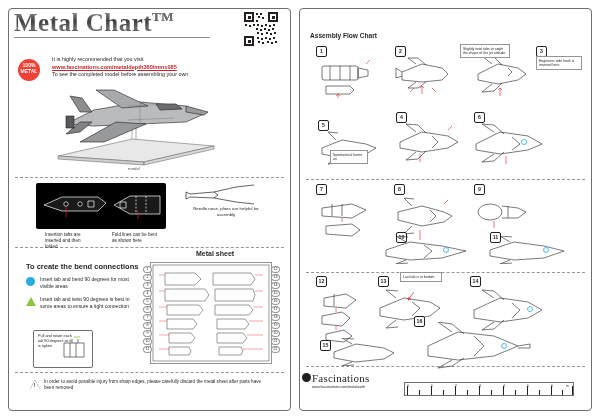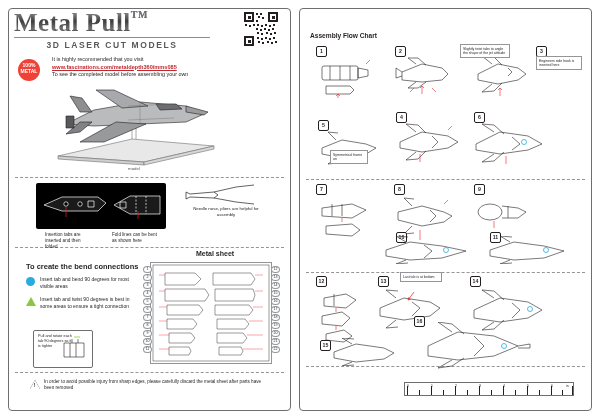--- a/index.html
+++ b/index.html
@@ -54,21 +54,21 @@
     font-weight: bold;
     color: #4a4a4a;
     line-height: 1;
     background: linear-gradient(180deg,#9a9a9a 0%,#3f3f3f 45%,#6f6f6f 75%,#2a2a2a 100%);
     -webkit-background-clip: text;
     background-clip: text;
     color: transparent;
     white-space: nowrap;
   }
   .brand-tm {
-    font-size: 10px;
+    font-size: 13px;
     vertical-align: top;
     color: #6d6e71;
   }
   .brand-rule {
     margin-top: 2px;
     border-top: 1px solid #8c8c8c;
     width: 196px;
   }
   .brand-sub {
     margin-top: 2px;
@@ -382,23 +382,22 @@
 
 <div class="sheet">
 
   <div class="panel" id="left-panel">
     <div class="divider" style="top:168px;"></div>
     <div class="divider" style="top:238px;"></div>
     <div class="divider" style="top:363px;"></div>
   </div>
 
   <div class="brand">
-    <div class="brand-title"><span>Metal Pull</span><span class="brand-tm">TM</span></div>
+    <div class="brand-title"><span>Metal Chart</span><span class="brand-tm">TM</span></div>
     <div class="brand-rule"></div>
-    <div class="brand-sub">3D LASER CUT MODELS</div>
   </div>
 
   <div class="qr">
     <i style="left:0;top:0;width:10px;height:10px;"></i>
     <i style="left:2px;top:2px;width:6px;height:6px;background:#fff;"></i>
     <i style="left:3.5px;top:3.5px;width:3px;height:3px;"></i>
     <i style="left:24px;top:0;width:10px;height:10px;"></i>
     <i style="left:26px;top:2px;width:6px;height:6px;background:#fff;"></i>
     <i style="left:27.5px;top:3.5px;width:3px;height:3px;"></i>
     <i style="left:0;top:24px;width:10px;height:10px;"></i>
@@ -813,20 +812,25 @@
       <path d="M34 10 L20 0 L34 2 L46 12"></path>
       <path d="M34 38 L20 46 L34 44 L46 36"></path>
       <path d="M56 14 L66 24 L56 34"></path>
       <path d="M100 24 L112 22 L112 26 L100 26"></path>
     </g>
     <g stroke="#29abe2" stroke-width="0.8" fill="none">
         <circle cx="86" cy="24" r="2.5"></circle>
       </g>
   </svg>
 
+  <div class="fas-logo">
+    <span class="fas-mark"></span>
+    <div class="fas-name">Fascinations</div>
+    <div class="fas-url">www.fascinations.com/metalearth</div>
+  </div>
 
   <div class="ruler">
     <span class="tick" style="left:2px;height:9px;"></span>
     <span class="tick" style="left:26px;height:9px;"></span>
     <span class="tick" style="left:50px;height:9px;"></span>
     <span class="tick" style="left:74px;height:9px;"></span>
     <span class="tick" style="left:98px;height:9px;"></span>
     <span class="tick" style="left:122px;height:9px;"></span>
     <span class="tick" style="left:146px;height:9px;"></span>
     <span class="tick" style="left:167px;height:9px;"></span>

